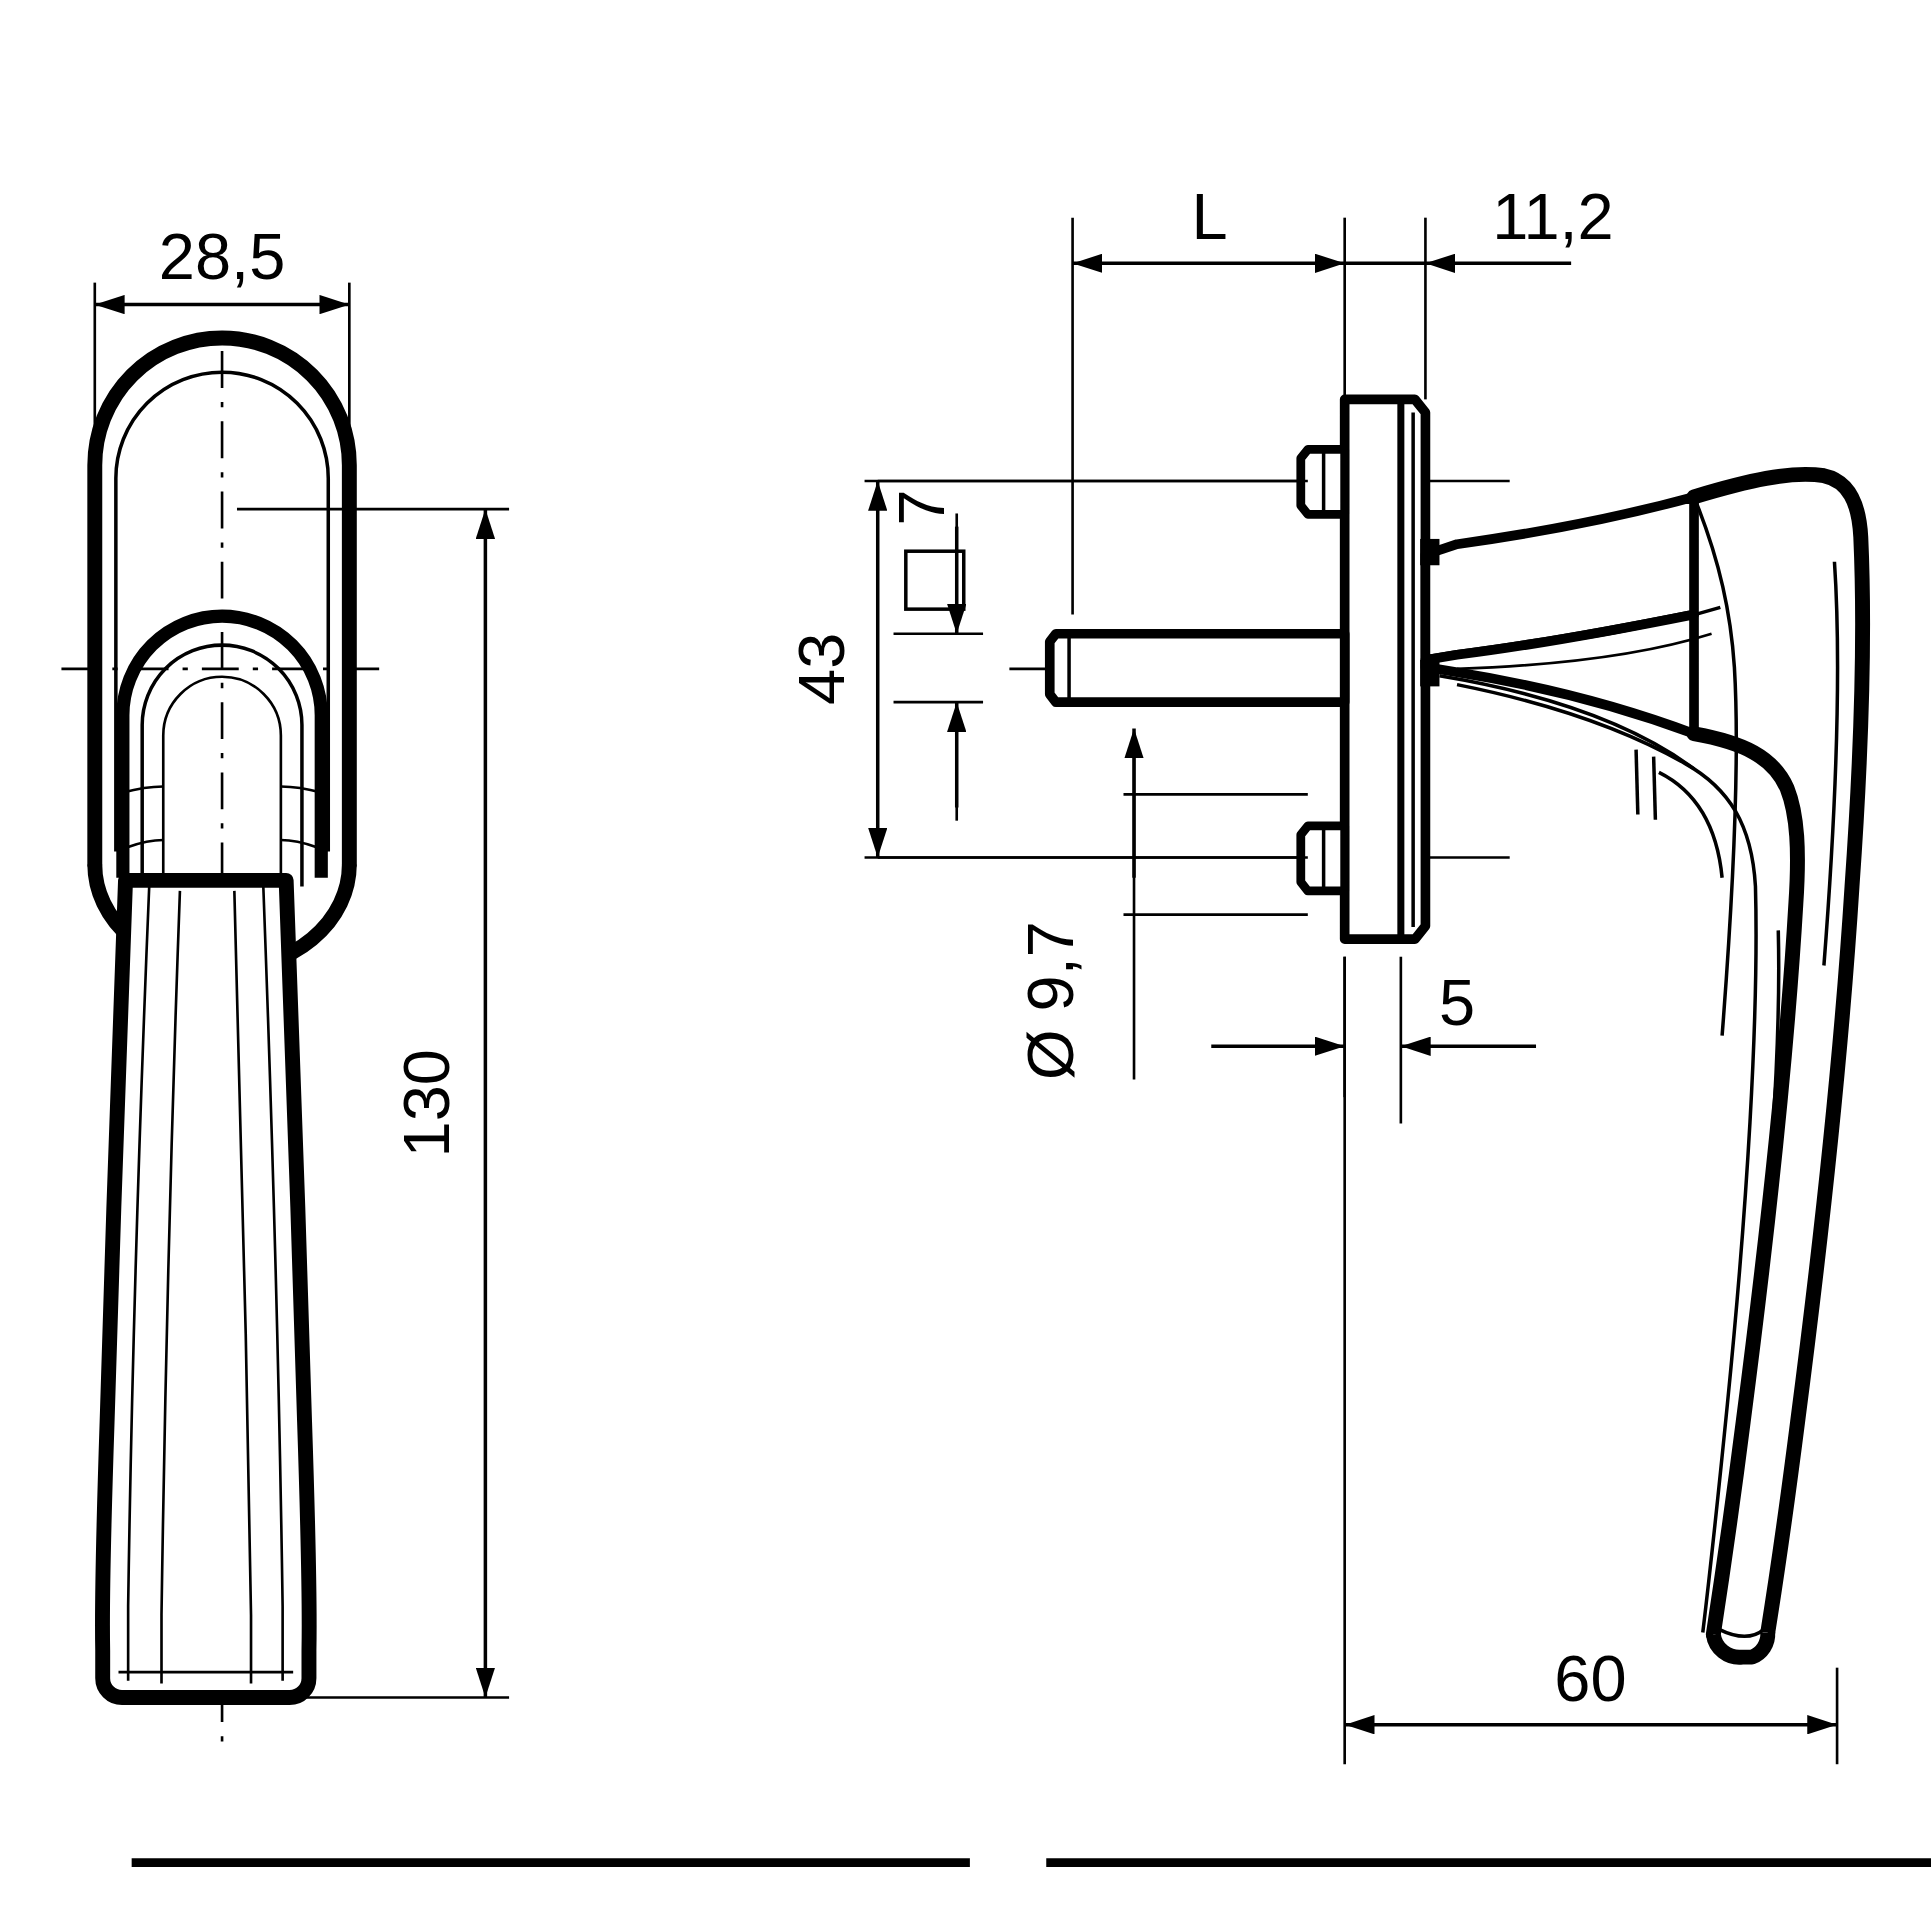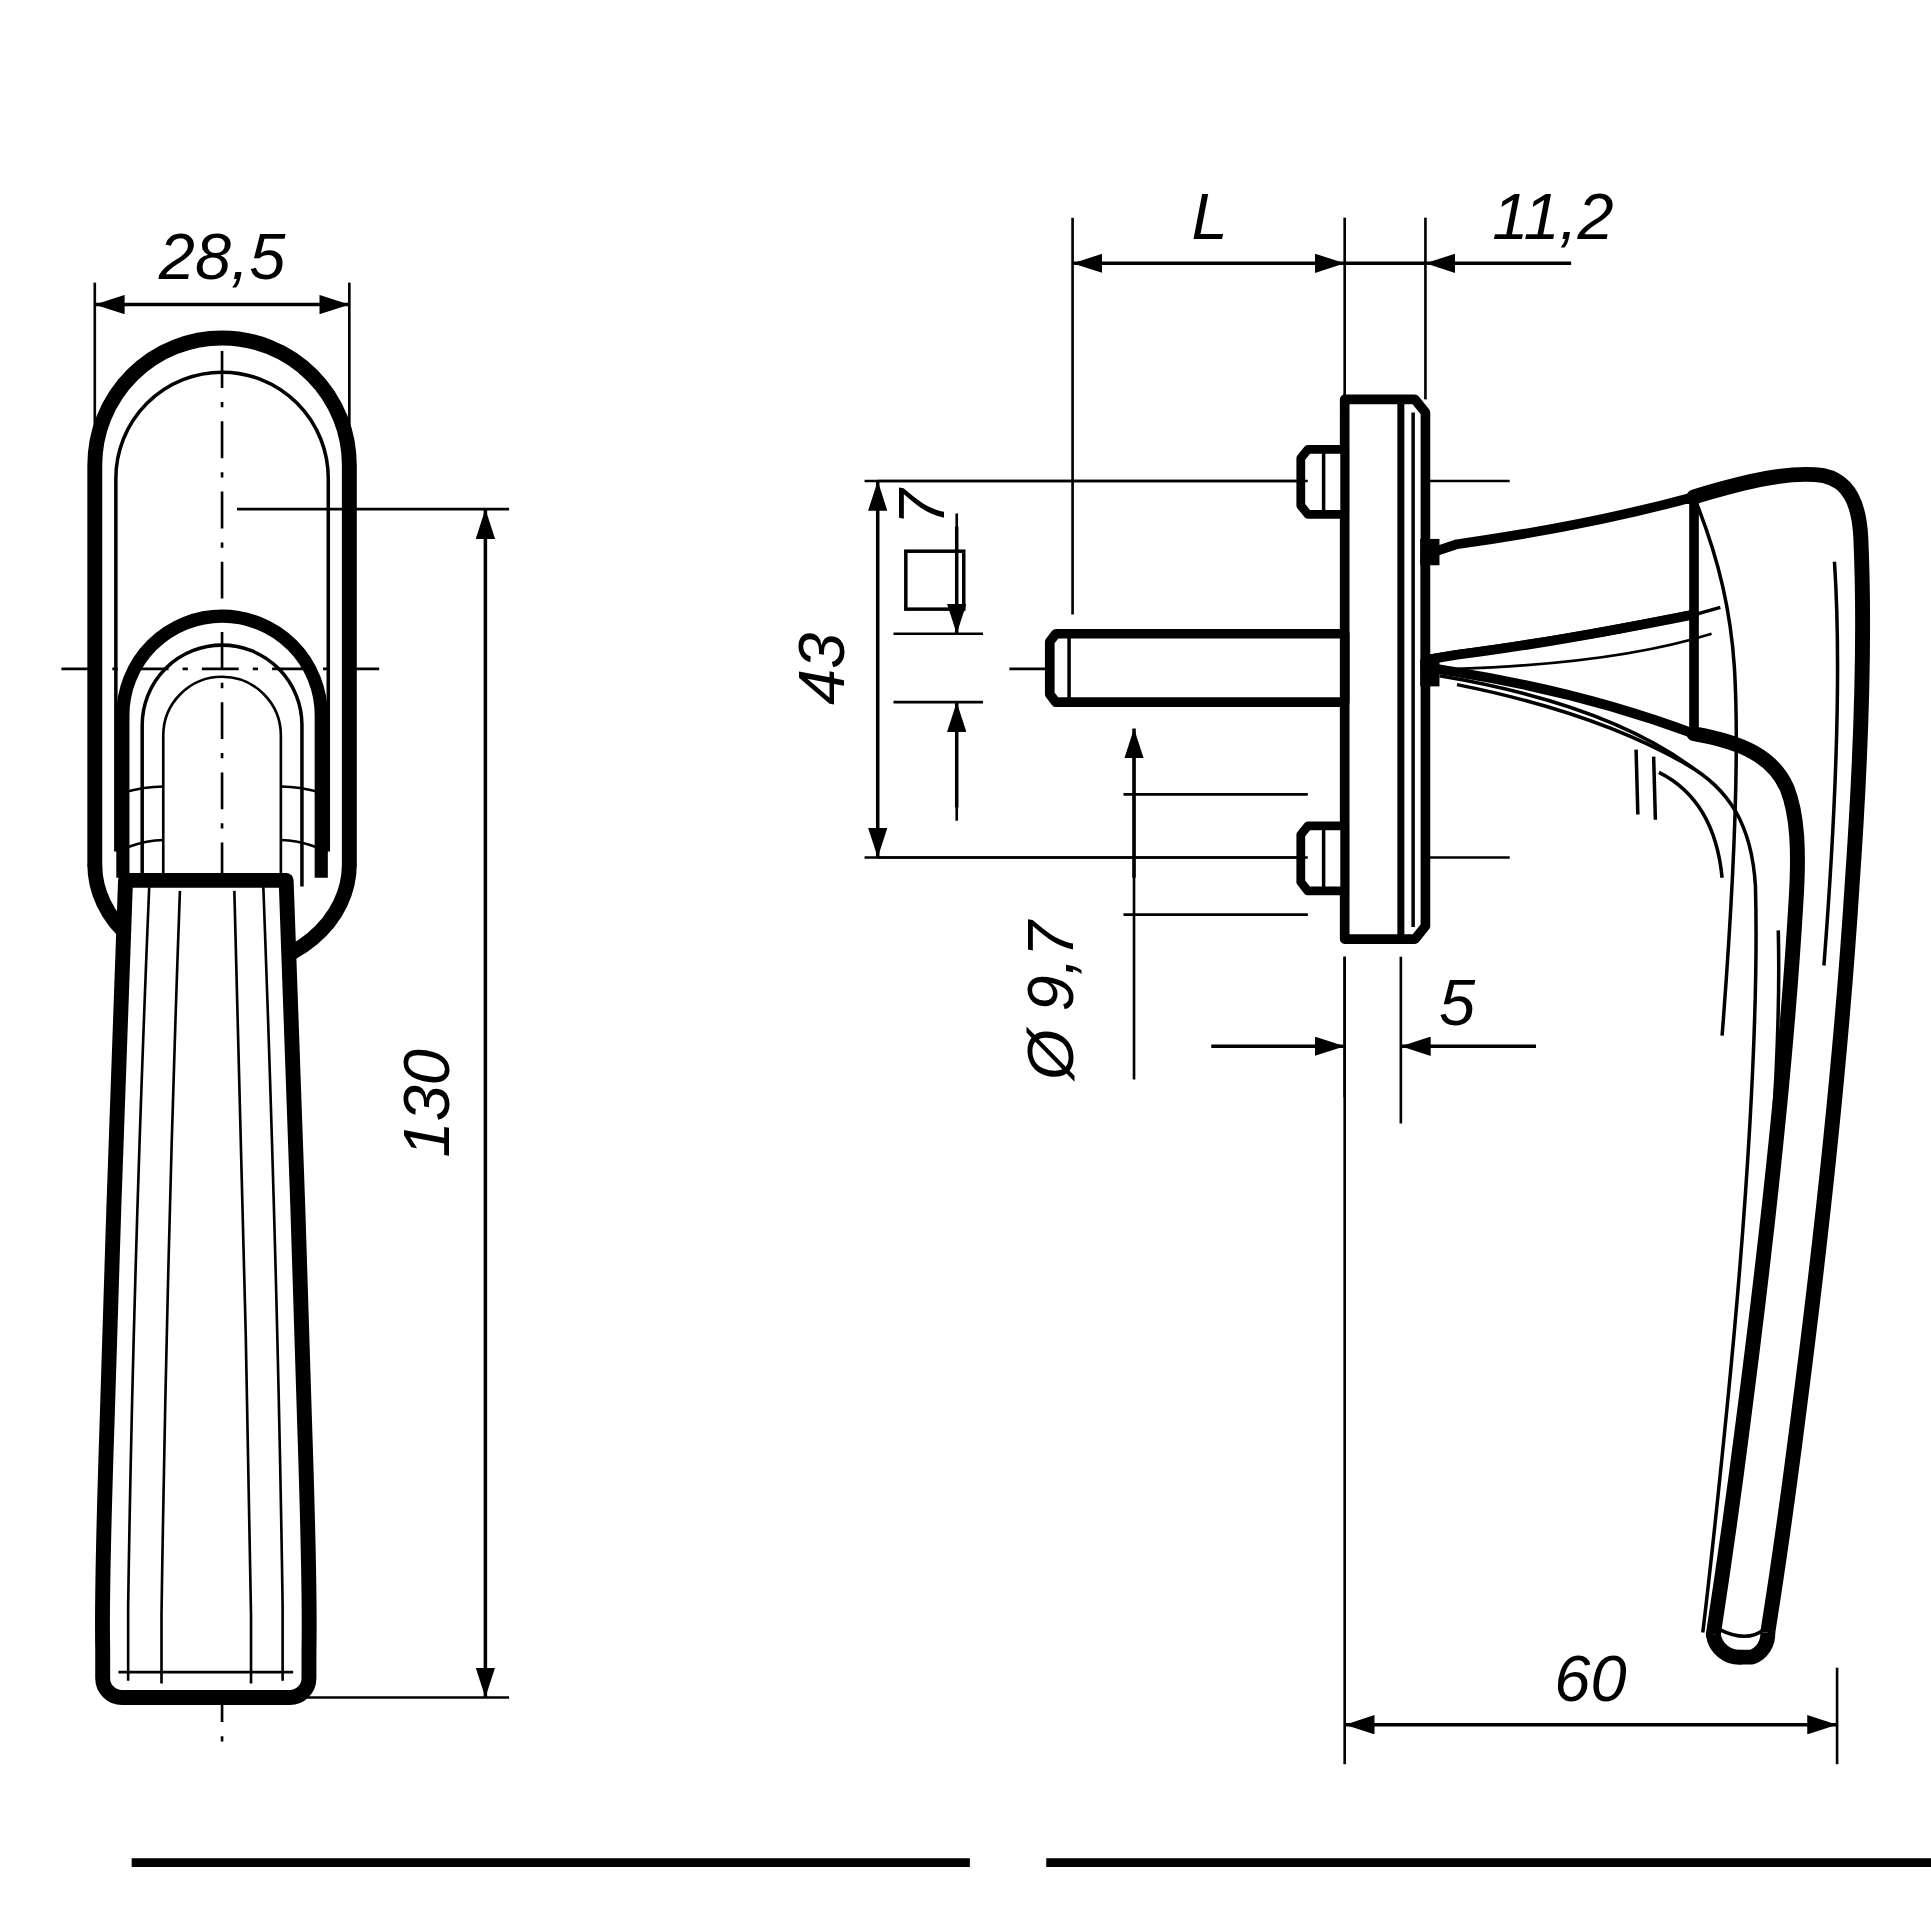--- a/index.html
+++ b/index.html
@@ -1,18 +1,18 @@
 <!DOCTYPE html>
 <html style="font-size:14px"><head>
 <meta charset="utf-8">
 <style>
   html,body{margin:0;padding:0;background:#ffffff;}
   body{width:1931px;height:1931px;overflow:hidden;
        font-family:"Liberation Sans", sans-serif;}
-  #sheet{position:relative;width:1931px;height:1931px;background:#fff;font-style:italic;}
+  #sheet{position:relative;width:1931px;height:1931px;background:#fff;}
   svg{display:block;}
   .lbl{font-family:"Liberation Sans", sans-serif;fill:#000;font-size:74px;}
 </style>
 </head>
 <body>
 
 <div id="sheet">
 
   <svg width="1931" height="1931" viewBox="0 0 2200 2200">
 

